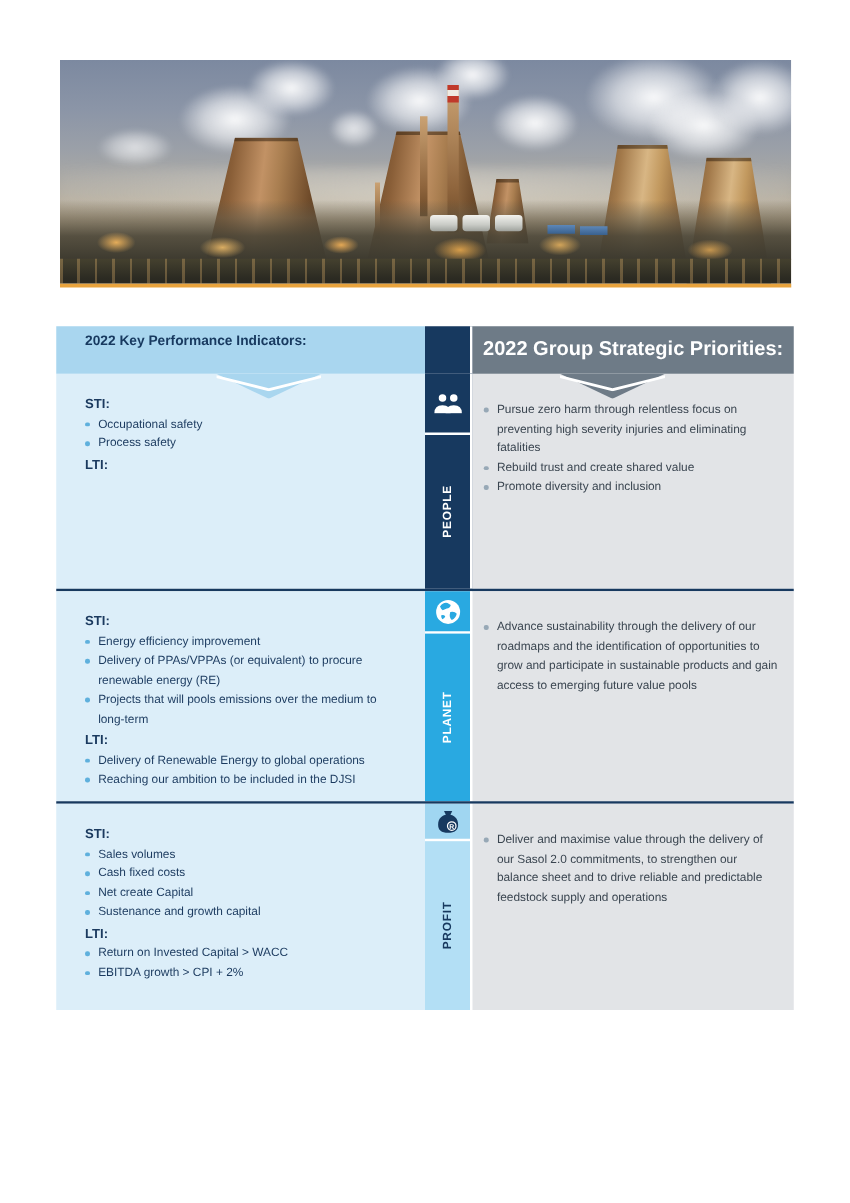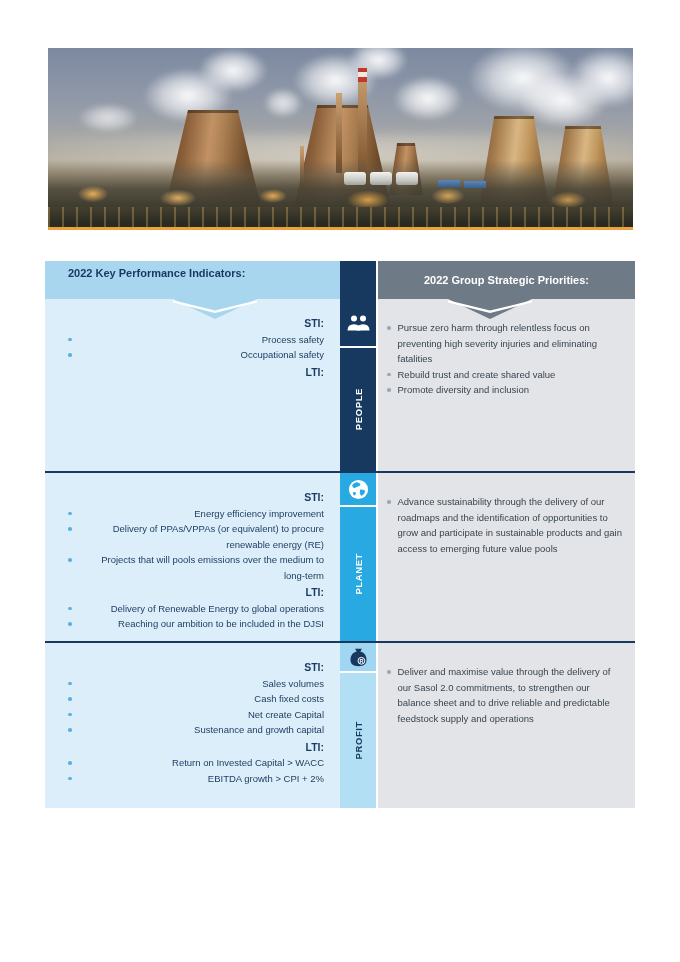--- a/index.html
+++ b/index.html
@@ -37,33 +37,33 @@
   .gold{position:absolute;left:0;right:0;bottom:0;height:3px;background:var(--gold,#e8a33d);}
 
   
   .kpi{position:absolute;left:45px;top:261px;width:562px;display:grid;
     grid-template-columns:295px 38px 257px;
     grid-template-rows:38px 172px 2px 168px 2px 165px;}
   .kpi > div{overflow:visible;}
   .h-left{background:var(--leftHeader,#a9d6ef);color:var(--navy,#17395f);
     font-weight:bold;font-size:11px;line-height:16px;padding:4px 0 0 23px;position:relative;}
   .h-mid{background:var(--navy,#17395f);border-right:2px solid #fff;}
-  .h-right{background:var(--grayHeader,#6e7b87);color:#fff;font-weight:bold;font-size:11px;
+  .h-right{background:var(--grayHeader,#6e7b87);color:#fff;font-weight:bold;font-size:16px;
     display:flex;align-items:center;justify-content:center;position:relative;}
   .chev{position:absolute;top:100%;width:84px;height:20px;z-index:5;}
   .chev-left{left:128px;}
   .chev-right{left:70px;}
   .chev i{display:block;}
   .tri{position:absolute;inset:0;clip-path:polygon(0 0,100% 0,50% 100%);}
   .chev-left .tri{background:var(--leftHeader,#a9d6ef);}
   .chev-right .tri{background:var(--grayHeader,#6e7b87);}
   .notch{position:absolute;inset:0;background:#fff;clip-path:polygon(0 6%,50% 58%,100% 6%,100% 17%,50% 70%,0 17%);}
 
   .c-left{background:var(--leftBody,#dceef9);color:var(--textLeft,#1b3a5f);
-    padding:17px 16px 0 23px;font-size:9.5px;line-height:15.5px;overflow:hidden;text-align:right;}
+    padding:17px 16px 0 23px;font-size:9.5px;line-height:15.5px;overflow:hidden;}
   .c-right{background:var(--grayBody,#e2e4e7);color:var(--textRight,#3a4550);
     padding:21px 12px 0 9px;font-size:9.5px;line-height:15.5px;overflow:hidden;}
   .sec-label{font-weight:bold;font-size:10.5px;}
   .lti-gap{margin-top:2px;}
   ul.bullets{list-style:none;margin:0;padding:0;}
   ul.bullets li{display:flex;gap:7px;margin:0;}
   ul.bullets .dot{width:3.5px;height:3.5px;border-radius:50%;margin-top:6px;flex-shrink:0;}
   .c-left ul.bullets .dot{background:var(--bulletLeft,#5fb0dd);}
   .c-right ul.bullets .dot{background:var(--bulletRight,#97a8b6);}
   ul.bullets .txt{flex:1;}
@@ -137,25 +137,25 @@
         <i class="tri"></i>
         <i class="notch"></i>
       </div>
   </div>
 
   <div class="c-left row1">
     <div class="sec-label">STI:</div>
     <ul class="bullets">
         <li>
           <span class="dot"></span>
+          <span class="txt">Occupational safety</span>
+        </li>
+        <li>
+          <span class="dot"></span>
           <span class="txt">Process safety</span>
-        </li>
-        <li>
-          <span class="dot"></span>
-          <span class="txt">Occupational safety</span>
         </li>
       </ul>
     <div class="sec-label lti-gap">LTI:</div>
   </div>
   <div class="mid mid-people">
     <div class="icon-cell">
       <svg width="27" height="16" viewBox="0 0 27 16">
         <g fill="#fff">
           <circle cx="9" cy="3.4" r="3"></circle>
             <path d="M2.5 15.5 q0-6.3 6.5-6.3 t6.5 6.3 z"></path>

